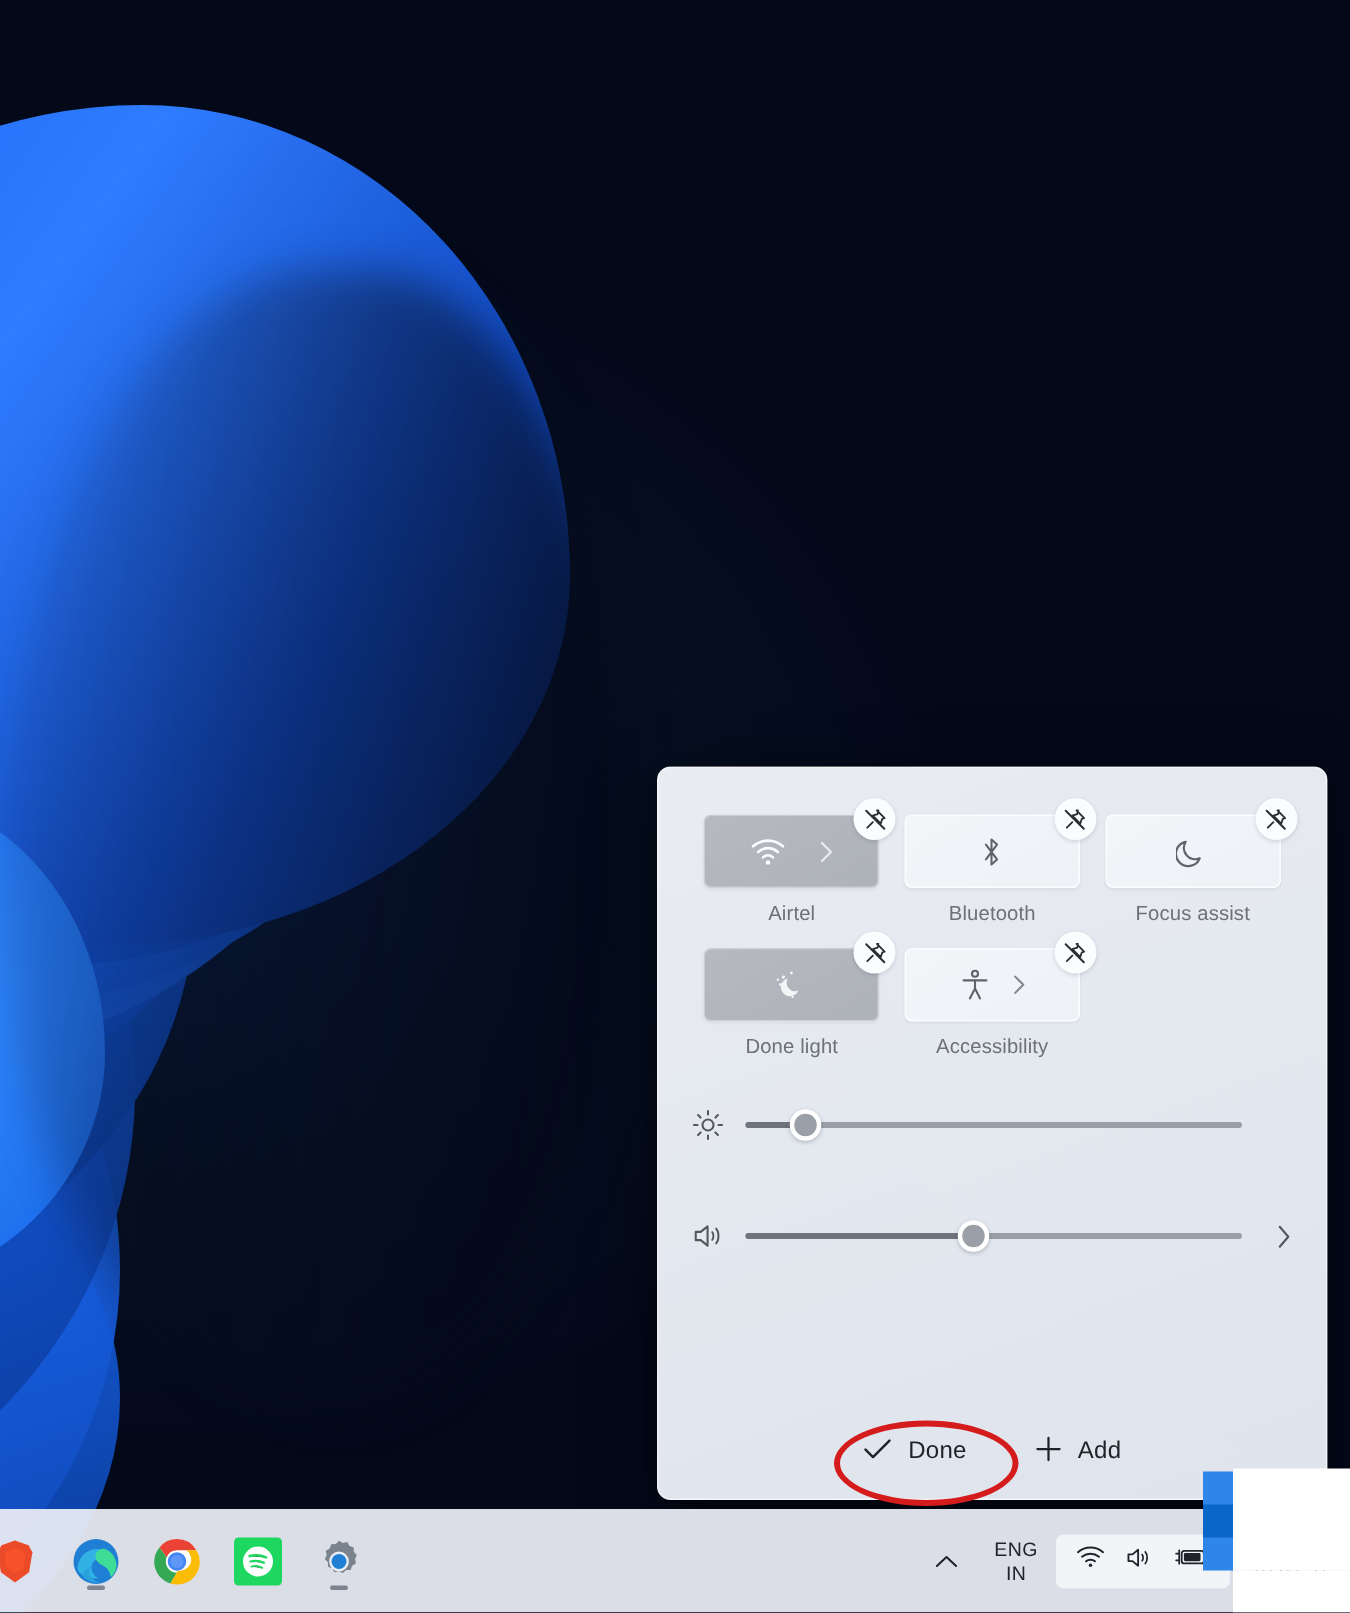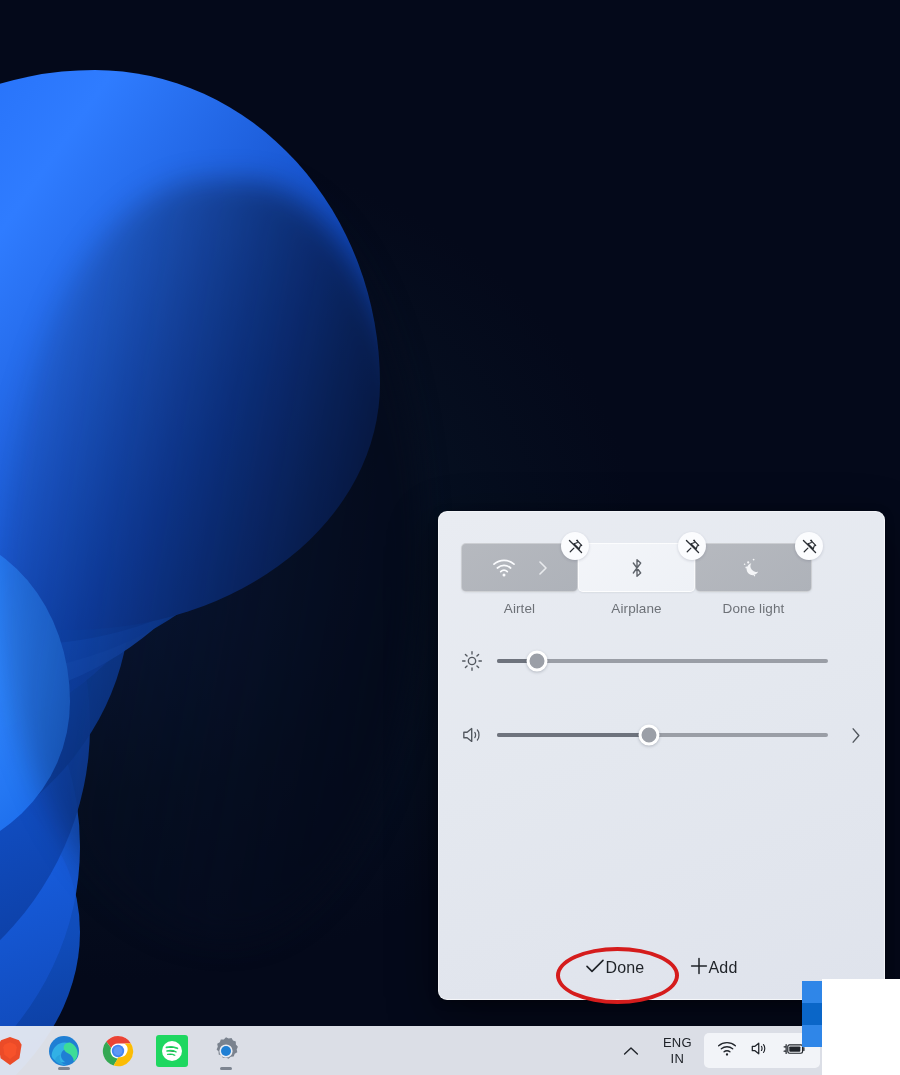--- a/index.html
+++ b/index.html
@@ -65,21 +65,21 @@
   .qs-panel {
     position:absolute; left:438px; top:511px; width:447px; height:489px;
     background:linear-gradient(160deg,#e9ecf2 0%,#e4e8ef 45%,#dfe3ec 100%);
     border-radius:9px;
     border:1px solid rgba(255,255,255,.55);
     box-shadow:0 16px 50px rgba(0,0,0,.45), 0 2px 10px rgba(0,0,0,.25);
     overflow:hidden;
   }
 
   .tiles-grid {
-    display:grid; grid-template-columns:repeat(4,1fr);
+    display:grid; grid-template-columns:repeat(3,1fr);
     row-gap:16px; padding:31px 22px 0 22px;
   }
   .tile-cell { position:relative; display:flex; flex-direction:column; align-items:center; }
   .tile {
     position:relative; width:117px; height:49px; border-radius:5px;
     display:flex; align-items:center; justify-content:center;
     background:linear-gradient(150deg,#f3f5f9 0%,#eef1f6 100%);
     border:1px solid rgba(255,255,255,.8);
     box-shadow:0 1px 2px rgba(30,40,60,.07);
   }
@@ -120,21 +120,21 @@
     box-shadow:0 1px 3px rgba(30,40,60,.25);
   }
   .slider-end { width:34px; display:flex; align-items:center; justify-content:flex-end; }
 
   
   .qs-footer {
     position:absolute; left:0; right:0; bottom:0; height:62px;
     display:flex; align-items:center; justify-content:center; gap:22px;
   }
   .foot-btn {
-    display:flex; align-items:center; 
+    display:flex; align-items:center; gap:10px;
     padding:6px 12px; border-radius:4px;
     font-size:16px; color:#1f2328;
     background:transparent; border:none; cursor:default;
   }
   .foot-btn span.lbl { letter-spacing:.2px; }
 
   
   .annot-ellipse {
     position:absolute; left:556px; top:947px;
     width:123px; height:57px;
@@ -155,21 +155,21 @@
     position:absolute; left:802px; top:1003px; width:22px; height:22px;
     background:#0a66c8; z-index:25;
   }
   .overlay-tail {
     position:absolute; left:822px; top:1047px; width:78px; height:28px;
     background:#ffffff; z-index:26;
   }
 
   
   .taskbar {
-    position:absolute; left:0; bottom:0; width:900px; height:49px;
+    position:absolute; left:0; bottom:0; width:900px; height:69px;
     background:rgba(233,236,243,.94);
     display:flex; align-items:center;
     z-index:20;
   }
   .tb-apps { display:flex; align-items:center; gap:10px; padding-left:2px; }
   .tb-app { width:44px; height:44px; display:flex; align-items:center; justify-content:center; position:relative; }
   .tb-dot { position:absolute; bottom:3px; left:50%; transform:translateX(-50%); width:12px; height:3px; border-radius:2px; background:#7d8490; }
   .tb-right { margin-left:auto; display:flex; align-items:center; padding-right:4px; }
   .tb-chevron { width:40px; display:flex; align-items:center; justify-content:center; }
   .tb-lang {
@@ -247,24 +247,43 @@
           </span>
         </div>
         <div class="pin-badge">
           <svg width="17" height="17" viewBox="0 0 18 18" fill="none">
             <path d="M10.2 2.4l5.4 5.4-1.6.5-1.1 3.4-5.6-5.6 3.4-1.1.5-2.6z" stroke="#2a2e34" stroke-width="1.3" stroke-linejoin="round"></path>
             <path d="M7.3 10.7L3.4 14.6" stroke="#2a2e34" stroke-width="1.3" stroke-linecap="round"></path>
             <path d="M2.6 2.6l12.8 12.8" stroke="#2a2e34" stroke-width="1.4" stroke-linecap="round"></path>
           </svg>
         </div>
       </div>
-      <div class="tile-label">Airplane</div>
-    </div>
-
-
+      <div class="tile-label">Bluetooth</div>
+    </div>
+
+
+    <div class="tile-cell">
+      <div class="tile">
+        <div class="tile-inner">
+          <span>
+            <svg width="22" height="24" viewBox="0 0 22 24" fill="none">
+              <path d="M15.8 16.2A7.6 7.6 0 016.4 5.2a8.2 8.2 0 109.4 11z" stroke="#5f646b" stroke-width="1.5" stroke-linejoin="round"></path>
+            </svg>
+          </span>
+        </div>
+        <div class="pin-badge">
+          <svg width="17" height="17" viewBox="0 0 18 18" fill="none">
+            <path d="M10.2 2.4l5.4 5.4-1.6.5-1.1 3.4-5.6-5.6 3.4-1.1.5-2.6z" stroke="#2a2e34" stroke-width="1.3" stroke-linejoin="round"></path>
+            <path d="M7.3 10.7L3.4 14.6" stroke="#2a2e34" stroke-width="1.3" stroke-linecap="round"></path>
+            <path d="M2.6 2.6l12.8 12.8" stroke="#2a2e34" stroke-width="1.4" stroke-linecap="round"></path>
+          </svg>
+        </div>
+      </div>
+      <div class="tile-label">Focus assist</div>
+    </div>
 
     <div class="tile-cell">
       <div class="tile on">
         <div class="tile-inner">
           <span>
             <svg width="26" height="24" viewBox="0 0 26 24" fill="none">
               <path d="M17.2 15.4a5.6 5.6 0 01-6.9-8.1 6 6 0 106.9 8.1z" fill="#f4f5f7"></path>
               <circle cx="7.2" cy="6.4" r="1.1" fill="#f4f5f7"></circle>
               <circle cx="5.4" cy="11.4" r="1" fill="#f4f5f7"></circle>
               <circle cx="8.6" cy="16.4" r=".95" fill="#f4f5f7"></circle>
@@ -278,20 +297,46 @@
           <svg width="17" height="17" viewBox="0 0 18 18" fill="none">
             <path d="M10.2 2.4l5.4 5.4-1.6.5-1.1 3.4-5.6-5.6 3.4-1.1.5-2.6z" stroke="#2a2e34" stroke-width="1.3" stroke-linejoin="round"></path>
             <path d="M7.3 10.7L3.4 14.6" stroke="#2a2e34" stroke-width="1.3" stroke-linecap="round"></path>
             <path d="M2.6 2.6l12.8 12.8" stroke="#2a2e34" stroke-width="1.4" stroke-linecap="round"></path>
           </svg>
         </div>
       </div>
       <div class="tile-label">Done light</div>
     </div>
 
+    <div class="tile-cell">
+      <div class="tile">
+        <div class="tile-inner" style="gap:14px;">
+          <span>
+            <svg width="22" height="24" viewBox="0 0 22 24" fill="none">
+              <circle cx="11" cy="4.2" r="2" stroke="#5f646b" stroke-width="1.4"></circle>
+              <path d="M3.4 8.6h15.2" stroke="#5f646b" stroke-width="1.4" stroke-linecap="round"></path>
+              <path d="M11 8.6v5.4m0 0l-3.4 6.6M11 14l3.4 6.6" stroke="#5f646b" stroke-width="1.4" stroke-linecap="round"></path>
+            </svg>
+          </span>
+          <span class="chev">
+            <svg width="9" height="15" viewBox="0 0 10 16" fill="none">
+              <path d="M2 2l6 6-6 6" stroke="#5f646b" stroke-width="1.5" stroke-linecap="round" stroke-linejoin="round"></path>
+            </svg>
+          </span>
+        </div>
+        <div class="pin-badge">
+          <svg width="17" height="17" viewBox="0 0 18 18" fill="none">
+            <path d="M10.2 2.4l5.4 5.4-1.6.5-1.1 3.4-5.6-5.6 3.4-1.1.5-2.6z" stroke="#2a2e34" stroke-width="1.3" stroke-linejoin="round"></path>
+            <path d="M7.3 10.7L3.4 14.6" stroke="#2a2e34" stroke-width="1.3" stroke-linecap="round"></path>
+            <path d="M2.6 2.6l12.8 12.8" stroke="#2a2e34" stroke-width="1.4" stroke-linecap="round"></path>
+          </svg>
+        </div>
+      </div>
+      <div class="tile-label">Accessibility</div>
+    </div>
 
   </div>
 
   <div class="slider-row brightness">
     <div class="slider-ico">
       <svg width="22" height="22" viewBox="0 0 24 24" fill="none">
         <circle cx="12" cy="12" r="4" stroke="#53585f" stroke-width="1.5"></circle>
         <path d="M12 1.8v2.6M12 19.6v2.6M1.8 12h2.6M19.6 12h2.6M4.8 4.8l1.8 1.8M17.4 17.4l1.8 1.8M19.2 4.8l-1.8 1.8M6.6 17.4l-1.8 1.8" stroke="#53585f" stroke-width="1.5" stroke-linecap="round"></path>
       </svg>
     </div>

